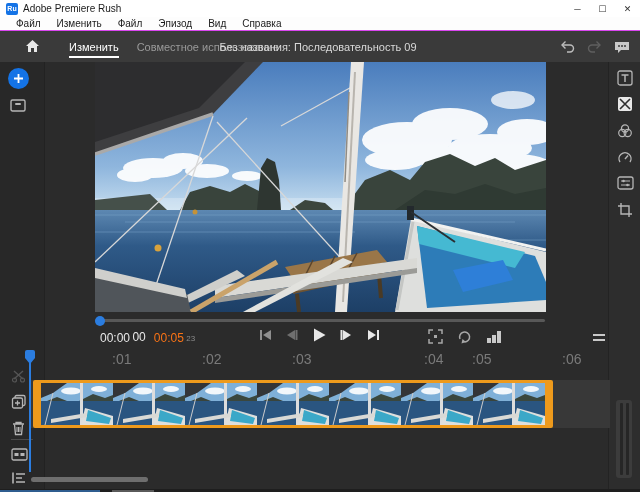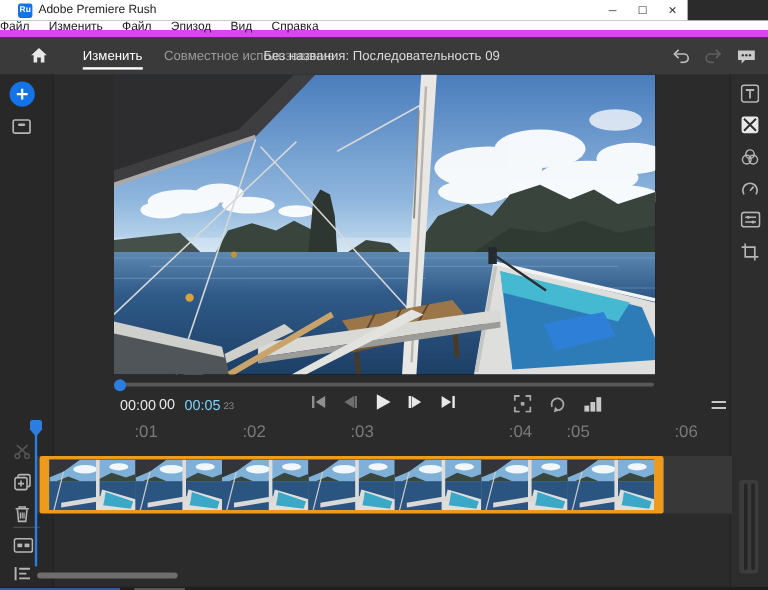--- a/index.html
+++ b/index.html
@@ -1,26 +1,26 @@
 <!DOCTYPE html>
 <html><head>
 <meta charset="utf-8">
 <style>
   html,body{margin:0;padding:0;background:#555;}
   *{box-sizing:border-box;font-family:"Liberation Sans",sans-serif;}
   .window{position:relative;width:640px;height:492px;background:#2b2b2b;overflow:hidden;}
 
   
-  .titlebar{position:absolute;left:0;top:0;width:573px;height:17px;background:#ffffff;display:flex;align-items:center;padding-left:9px;}
+  .titlebar{position:absolute;left:0;top:0;width:640px;height:17px;background:#ffffff;display:flex;align-items:center;}
   .appicon{width:12px;height:12px;border-radius:2px;background:#1473e6;color:#fff;font-size:7px;font-weight:bold;display:flex;align-items:center;justify-content:center;margin:0 5px 0 6px;}
   .wtitle{font-size:10px;color:#1a1a1a;}
   .wincontrols{margin-left:auto;display:flex;height:100%;}
   .winbtn{width:25px;height:100%;display:flex;align-items:center;justify-content:center;font-size:9px;color:#333;}
   
-  .menubar{position:absolute;left:0;top:17px;width:640px;height:14px;background:#fdfdfd;display:flex;align-items:flex-start;padding-left:0;gap:16px;border-bottom:6px solid #d946ef;}
+  .menubar{position:absolute;left:0;top:17px;width:640px;height:14px;background:#fdfdfd;display:flex;align-items:center;padding-left:16px;gap:16px;border-bottom:1px solid #d946ef;}
   .menuitem{font-size:10px;color:#1a1a1a;}
 
   
   .tabbar{position:absolute;left:0;top:31px;width:640px;height:31px;background:#3a3a3a;display:flex;align-items:center;}
   .home{margin:0 0 0 24px;width:17px;height:17px;}
   .tab{font-size:11px;color:#9a9a9a;margin-left:28px;position:relative;height:100%;display:flex;align-items:center;}
   .tab.active{color:#ffffff;}
   .tab.active::after{content:"";position:absolute;left:0;right:0;bottom:4px;height:2px;background:#ffffff;}
   .tab:nth-of-type(2){margin-left:18px;}
   .seqtitle{position:absolute;left:50%;transform:translateX(-51%);font-size:11px;color:#d9d9d9;white-space:nowrap;}
@@ -37,21 +37,21 @@
   .rtool{position:absolute;left:8px;}
 
   
   .preview{position:absolute;left:95px;top:62px;width:451px;height:250px;background:#000;}
   .scrubber{position:absolute;left:95px;top:319px;width:450px;height:3px;background:#585858;border-radius:2px;}
   .scrubhandle{position:absolute;left:95px;top:315.5px;width:10px;height:10px;border-radius:50%;background:#2b7de0;}
 
   
   .timecode{position:absolute;left:100px;top:330px;font-size:12px;color:#e8e8e8;white-space:nowrap;}
   .tc-frames{font-size:12px;vertical-align:1px;color:#e8e8e8;}
-  .tc-dur{color:#7dd3fc;margin-left:8px;margin-top:28px;}
+  .tc-dur{color:#f97316;margin-left:8px;margin-top:28px;}
   .tc-dur-frames{font-size:8px;vertical-align:1px;color:#8b8b8b;}
   .transport{position:absolute;left:258px;top:328px;display:flex;gap:13px;align-items:center;}
   .tbtn{width:14px;height:14px;display:flex;align-items:center;justify-content:center;}
   .viewtools{position:absolute;left:428px;top:329px;display:flex;gap:14px;align-items:center;}
   .tl-menu{position:absolute;left:592px;top:333px;}
 
   
   .tick{position:absolute;top:351px;font-size:14px;color:#7a7a7a;}
 
   

